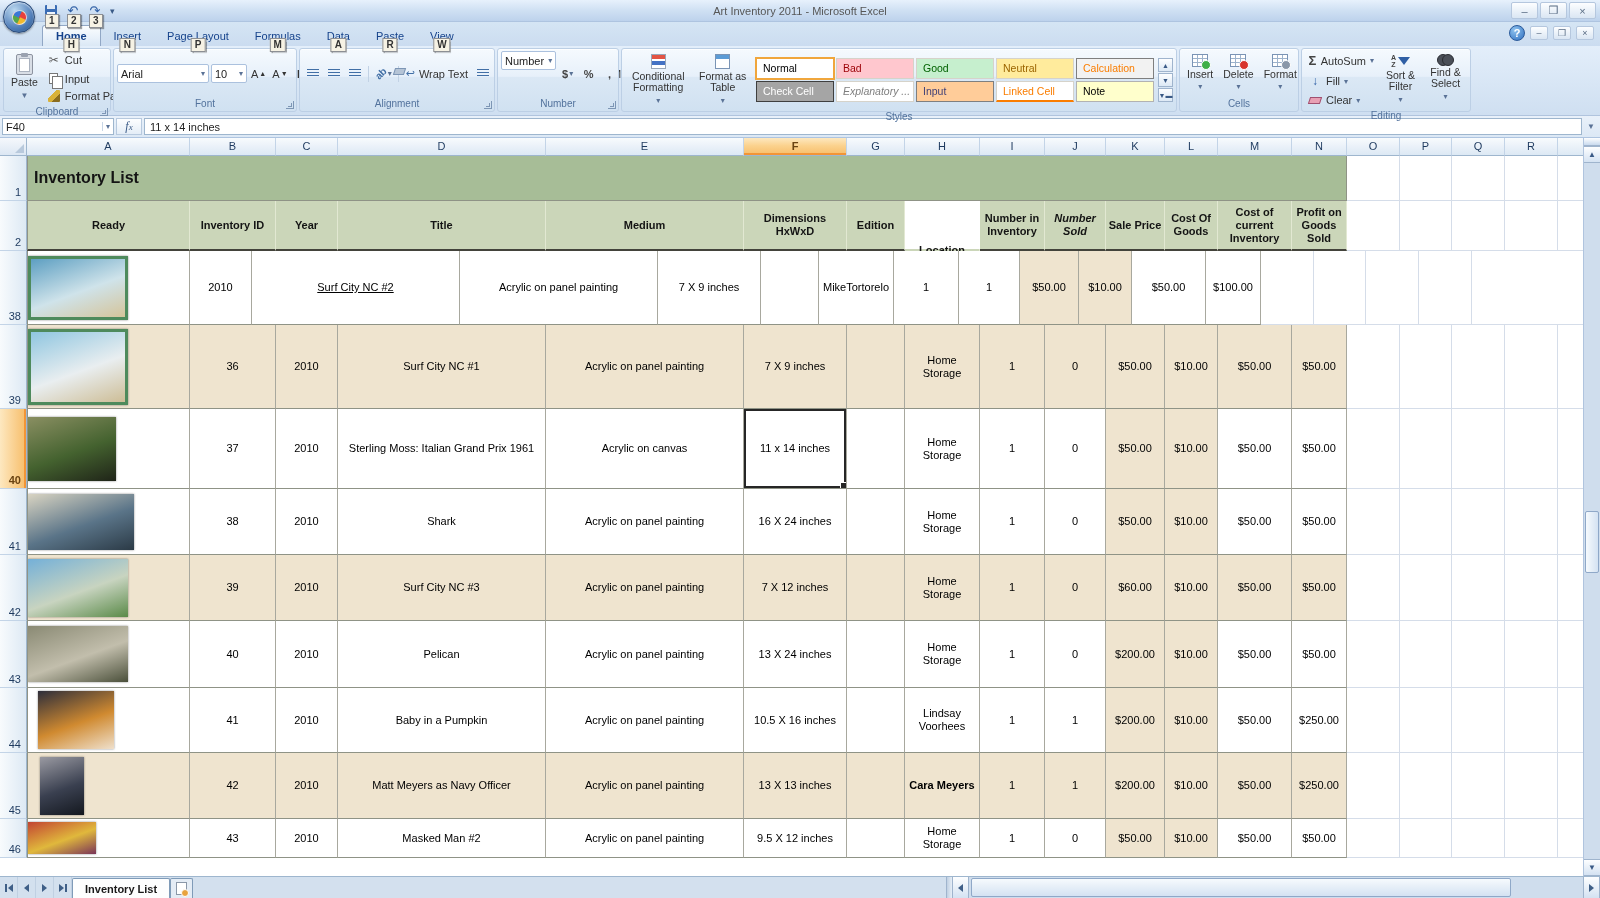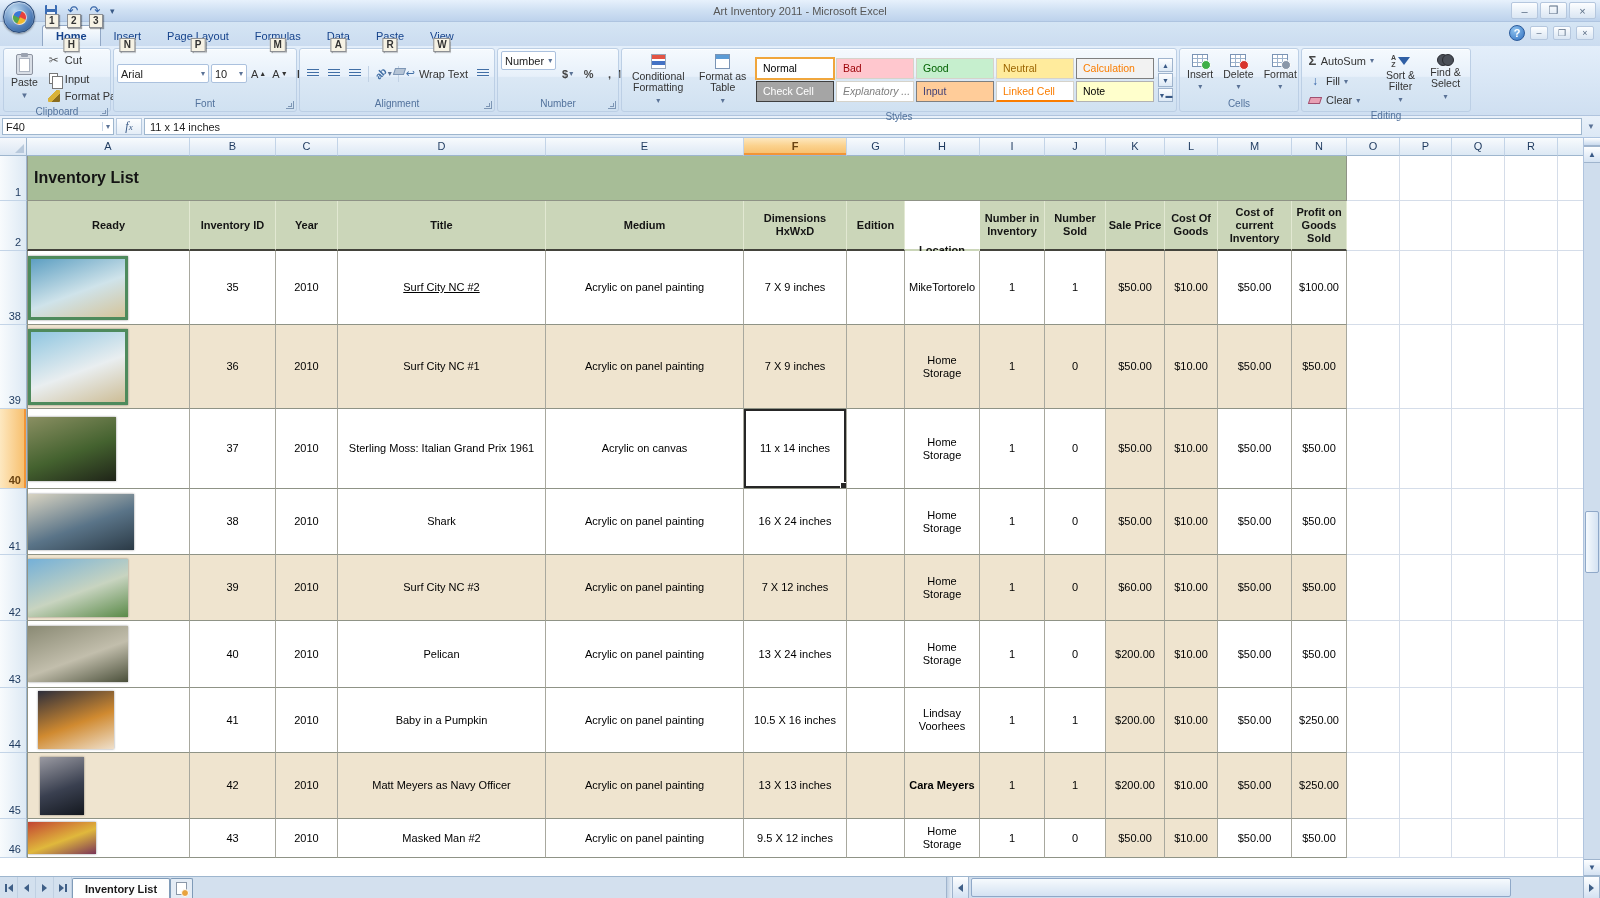--- a/index.html
+++ b/index.html
@@ -542,37 +542,36 @@
           <div class="gnum">2</div>
           <div class="hcell first" style="width: 163px;">Ready</div>
           <div class="hcell" style="width: 86px;">Inventory ID</div>
           <div class="hcell" style="width: 62px;">Year</div>
           <div class="hcell" style="width: 208px;">Title</div>
           <div class="hcell" style="width: 198px;">Medium</div>
           <div class="hcell" style="width: 103px;">Dimensions HxWxD</div>
           <div class="hcell" style="width: 58px;">Edition</div>
           <div class="hcell" style="width: 75px; margin-top: 48px;">Location</div>
           <div class="hcell" style="width: 65px;">Number in Inventory</div>
-          <div class="hcell" style="width: 61px;">Number Sold</div>
+          <div class="hcell" style="width: 61px; font-style: italic;">Number Sold</div>
           <div class="hcell" style="width: 59px;">Sale Price</div>
           <div class="hcell" style="width: 53px;">Cost Of Goods</div>
           <div class="hcell" style="width: 74px;">Cost of current Inventory</div>
           <div class="hcell" style="width: 55px;">Profit on Goods Sold</div>
           <div class="ecell" style="width: 53px;"></div>
           <div class="ecell" style="width: 52px;"></div>
           <div class="ecell" style="width: 53px;"></div>
           <div class="ecell" style="width: 53px;"></div>
           <div class="gfill"></div>
         </div>
         <div class="grow" style="height: 74px;">
           <div class="gnum">38</div>
           <div class="acell" style="width: 163px;">
             <div class="thumb" style="width: 100px; height: 64px; margin-left: 0px; background: linear-gradient(160deg, rgb(93, 159, 194), rgb(207, 227, 234) 55%, rgb(213, 196, 154)); border: 3px solid rgb(78, 138, 92);"></div>
           </div>
-          <div class="dcell" style="width: 86px;">35</div>
           <div class="dcell" style="width: 62px;">2010</div>
           <div class="dcell" style="width: 208px; text-decoration: underline;">Surf City NC #2</div>
           <div class="dcell" style="width: 198px;">Acrylic on panel painting</div>
           <div class="dcell" style="width: 103px;">7 X 9 inches</div>
           <div class="dcell" style="width: 58px;"></div>
           <div class="dcell" style="width: 75px;">MikeTortorelo</div>
           <div class="dcell" style="width: 65px;">1</div>
           <div class="dcell" style="width: 61px;">1</div>
           <div class="dcell tan" style="width: 59px;">$50.00</div>
           <div class="dcell tan" style="width: 53px;">$10.00</div>

